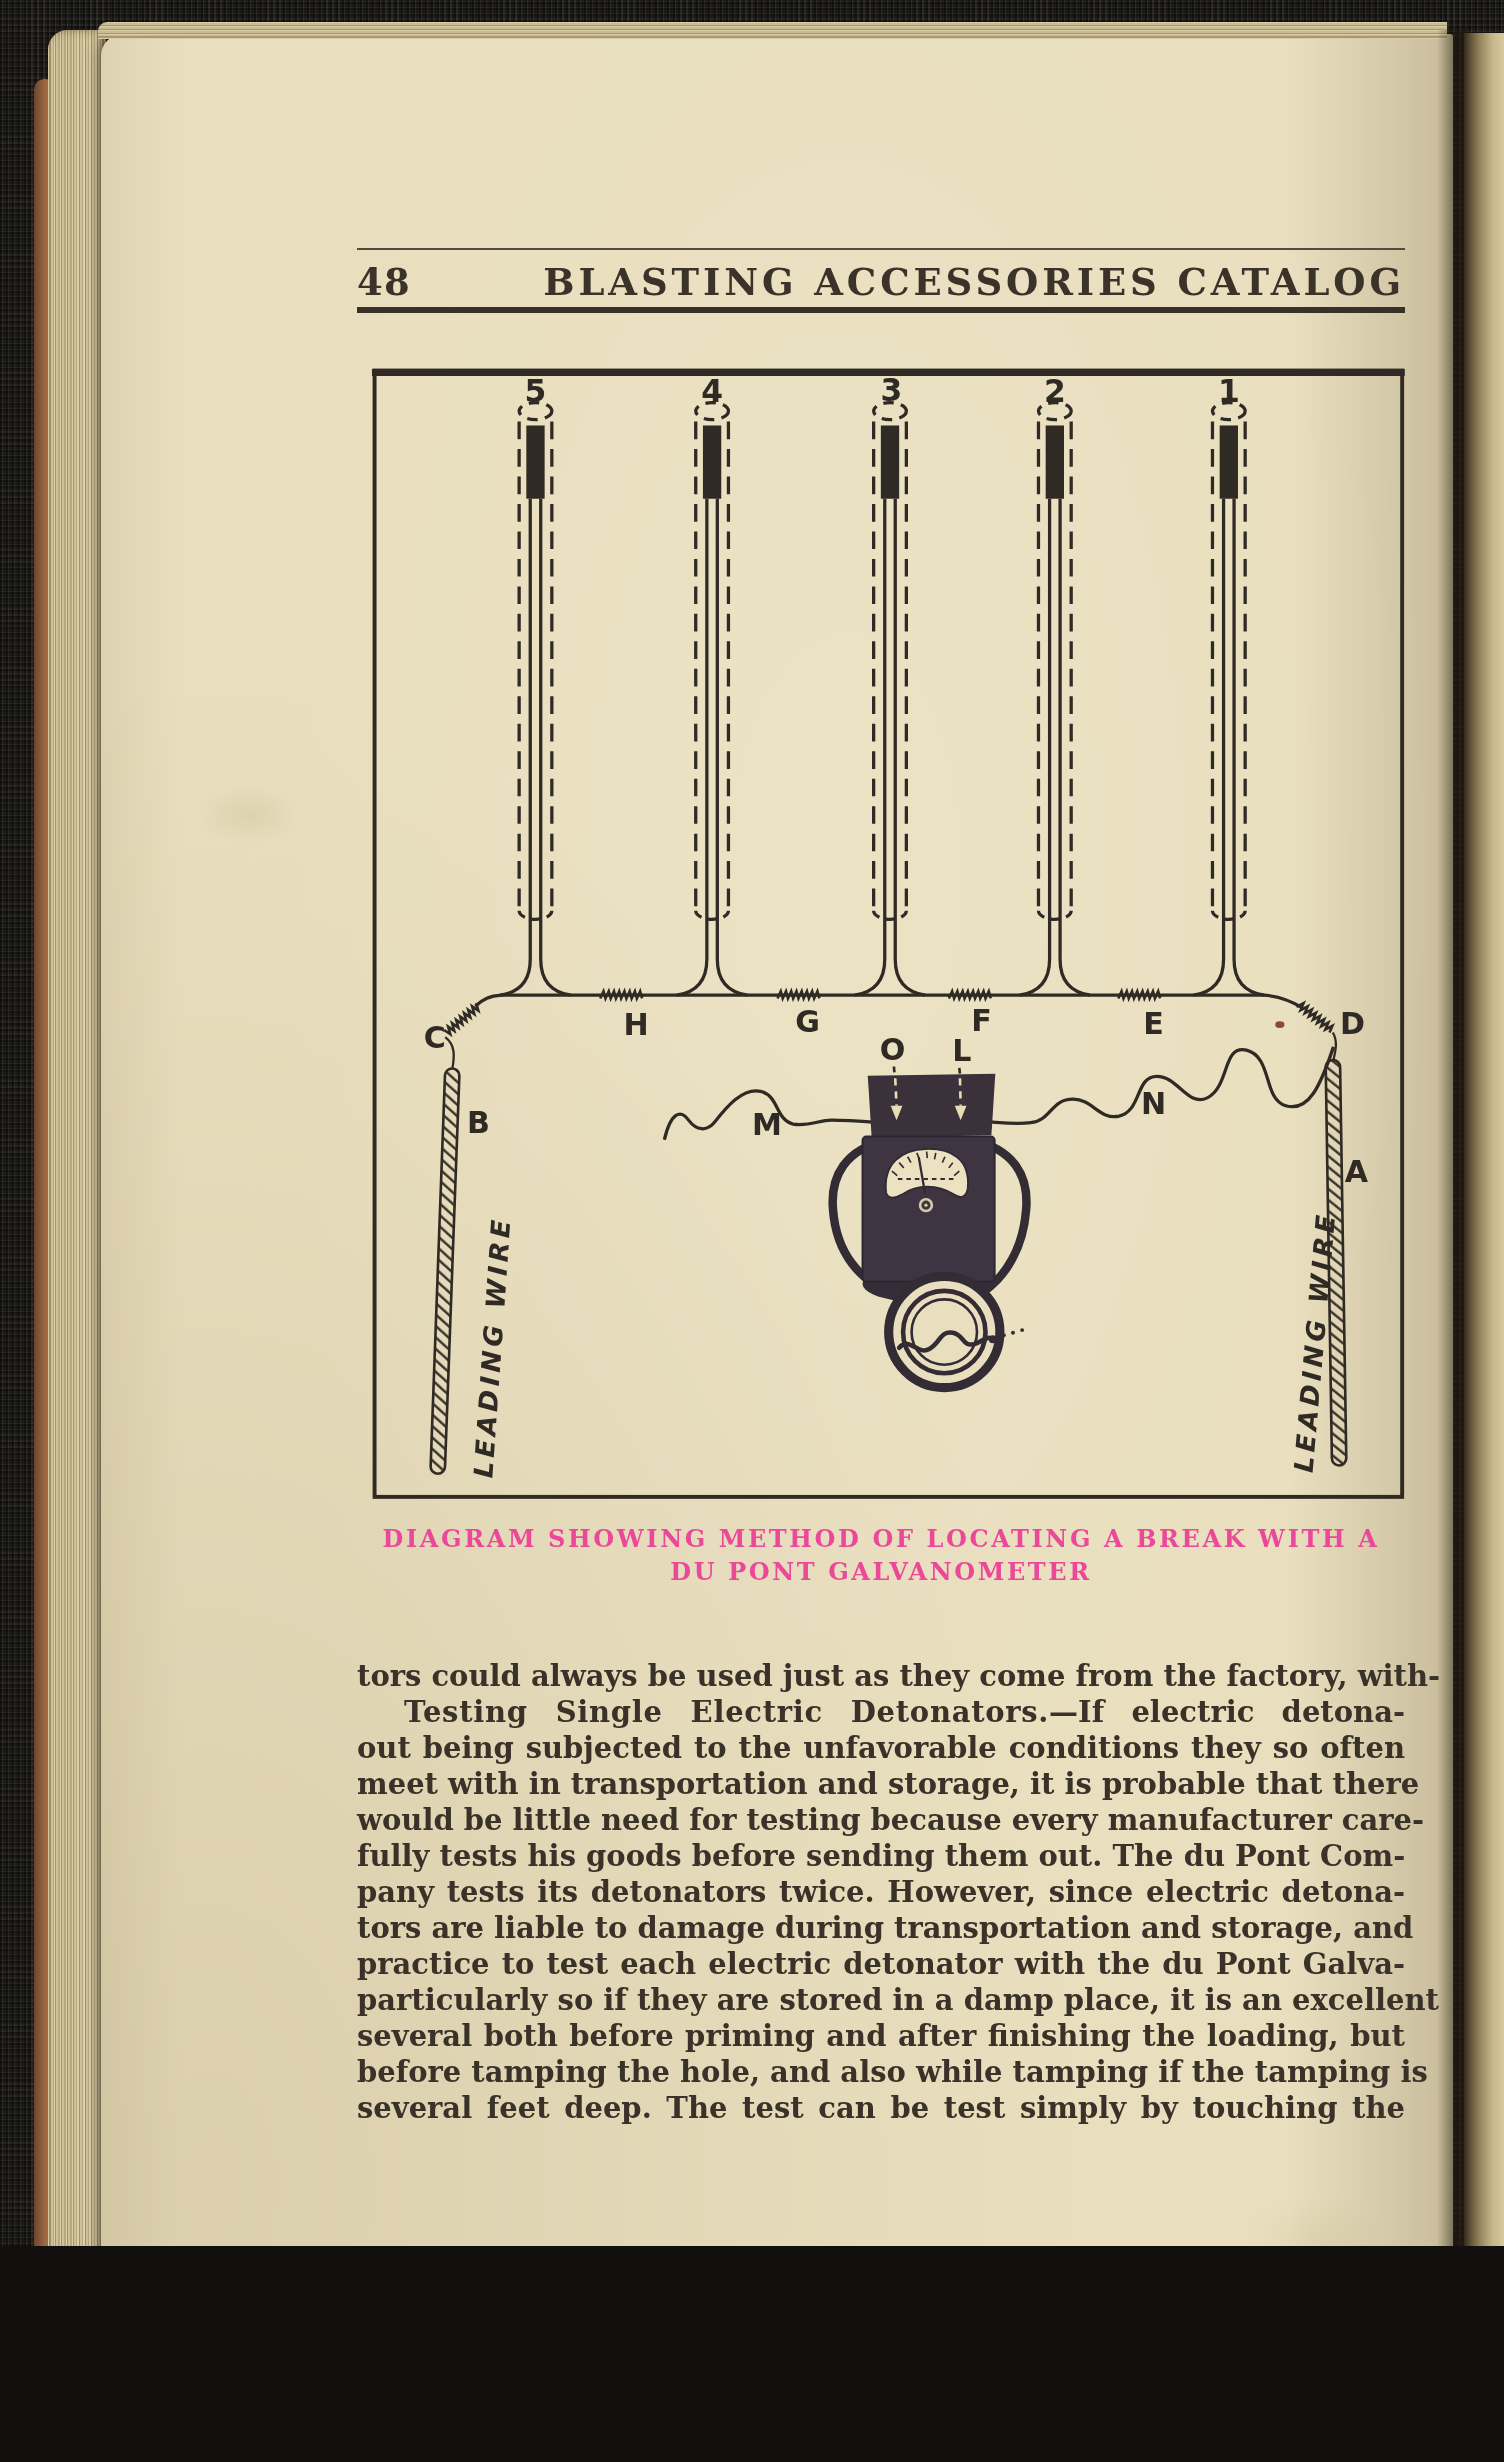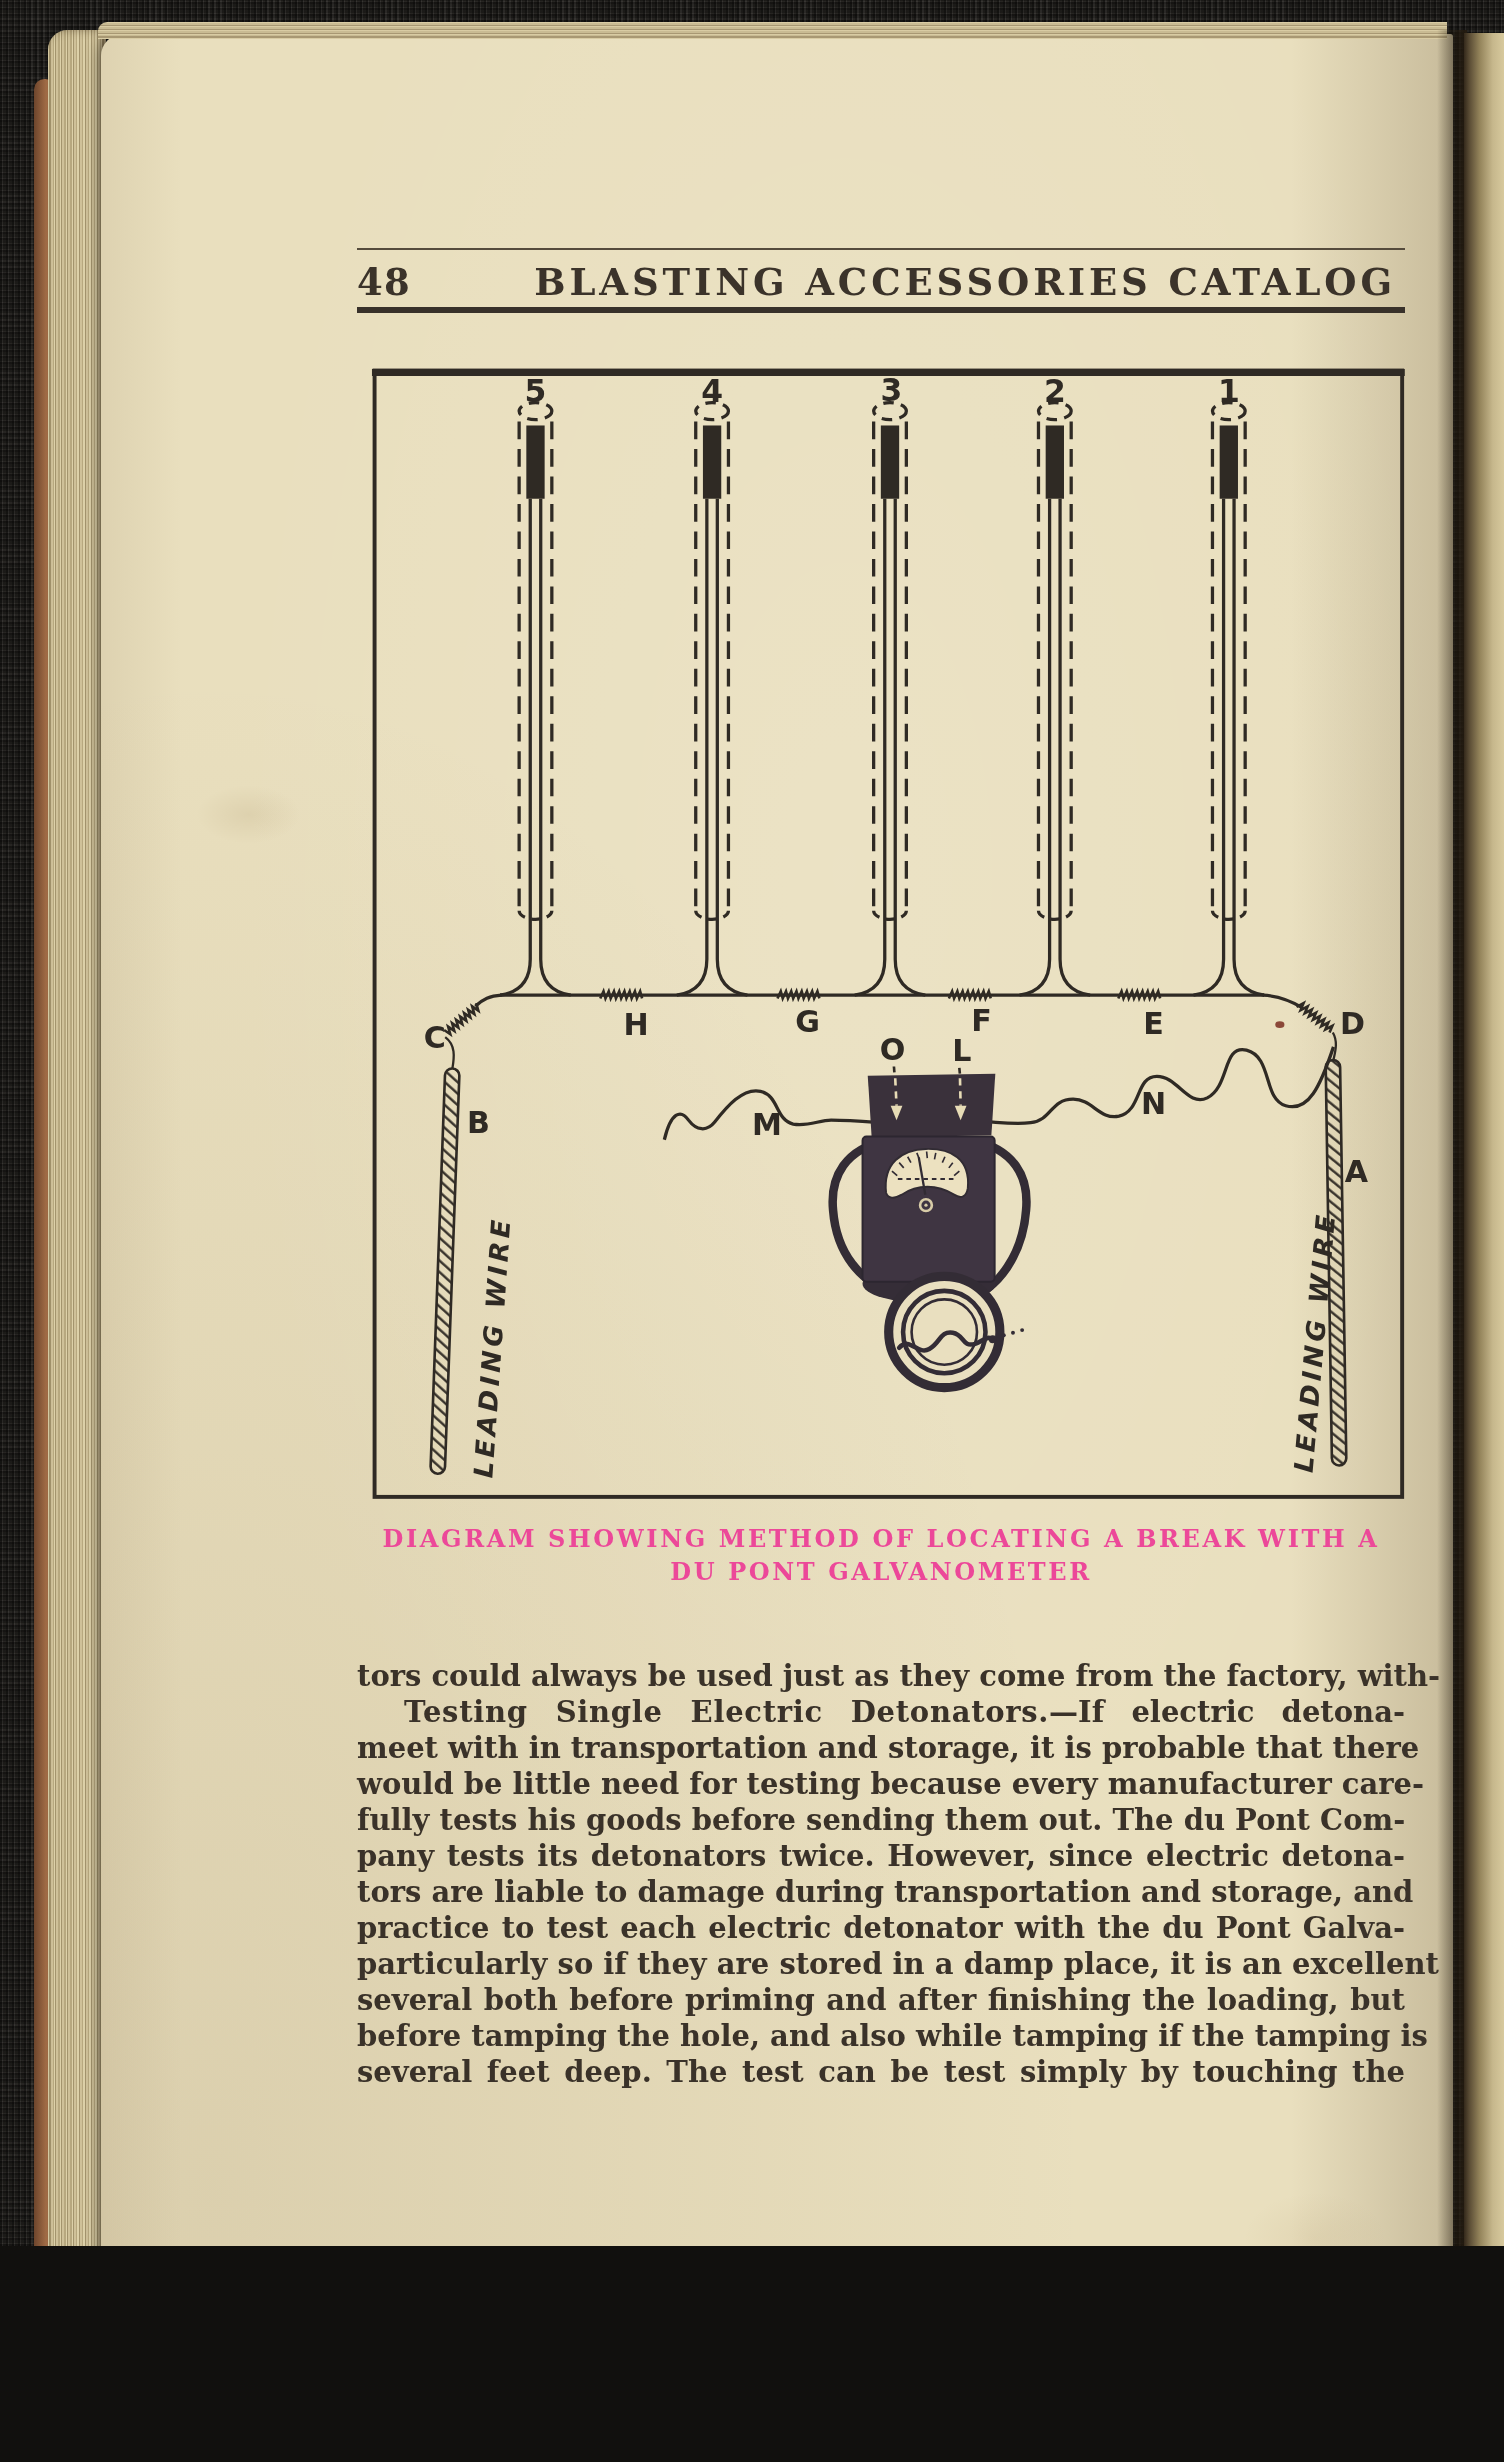--- a/index.html
+++ b/index.html
@@ -38,21 +38,21 @@
   
   .gutter{position:absolute;left:1437px;top:30px;width:30px;height:2400px;
     background:linear-gradient(90deg, rgba(32,24,12,0) 0%, rgba(32,24,12,0.45) 55%, #241b10 100%);}
   .next-page{position:absolute;left:1464px;top:33px;width:41px;height:2397px;
     background:linear-gradient(90deg,#34291b 0%,#5c4e36 14%,#93835a 38%,#c6b78c 70%,#d9cb9f 100%);}
 
   
   .rule-thin{position:absolute;left:357px;top:248px;width:1048px;height:2px;background:#554b3c;}
   .rule-thick{position:absolute;left:357px;top:307px;width:1048px;height:5.9px;background:#38312a;}
   .page-number{position:absolute;left:357px;top:260px;font-size:37px;color:#3b332a;letter-spacing:1.3px;}
-  .running-head{position:absolute;right:109px;top:260px;font-size:37px;color:#3b332a;letter-spacing:3.9px;}
+  .running-head{position:absolute;right:100px;top:260px;font-size:37px;color:#3b332a;letter-spacing:3.9px;}
 
   .figure-svg{position:absolute;left:370px;top:365px;width:1040px;height:1142px;}
 
   .caption{position:absolute;left:357px;top:1522px;width:1048px;text-align:center;
     font-size:24px;line-height:33px;letter-spacing:2.6px;color:#ec4899;}
 
   .bodytext{position:absolute;left:357px;top:1658px;width:1048px;
     font-size:29px;line-height:36px;color:#3a3229;}
   .bline{text-align:justify;text-align-last:justify;white-space:nowrap;}
   .bline.first{padding-left:47px;white-space:normal;}
@@ -216,20 +216,21 @@
   </svg>
 
   <div class="caption">
     <div>DIAGRAM SHOWING METHOD OF LOCATING A BREAK WITH A</div>
     <div>DU PONT GALVANOMETER</div>
   </div>
 
   <div class="bodytext">
     <div class="bline">tors could always be used just as they come from the factory, with-</div>
     <div class="bline first"><b>Testing Single Electric Detonators.</b><span>—</span><span>If electric detona-</span></div>
+    <div class="bline">out being subjected to the unfavorable conditions they so often</div>
     <div class="bline">meet with in transportation and storage, it is probable that there</div>
     <div class="bline">would be little need for testing because every manufacturer care-</div>
     <div class="bline">fully tests his goods before sending them out.  The du Pont Com-</div>
     <div class="bline">pany tests its detonators twice.  However, since electric detona-</div>
     <div class="bline">tors are liable to damage during transportation and storage, and</div>
     <div class="bline">practice to test each electric detonator with the du Pont Galva-</div>
     <div class="bline">particularly so if they are stored in a damp place, it is an excellent</div>
     <div class="bline">several both before priming and after finishing the loading, but</div>
     <div class="bline">before tamping the hole, and also while tamping if the tamping is</div>
     <div class="bline">several feet deep.  The test can be test simply by touching the</div>

